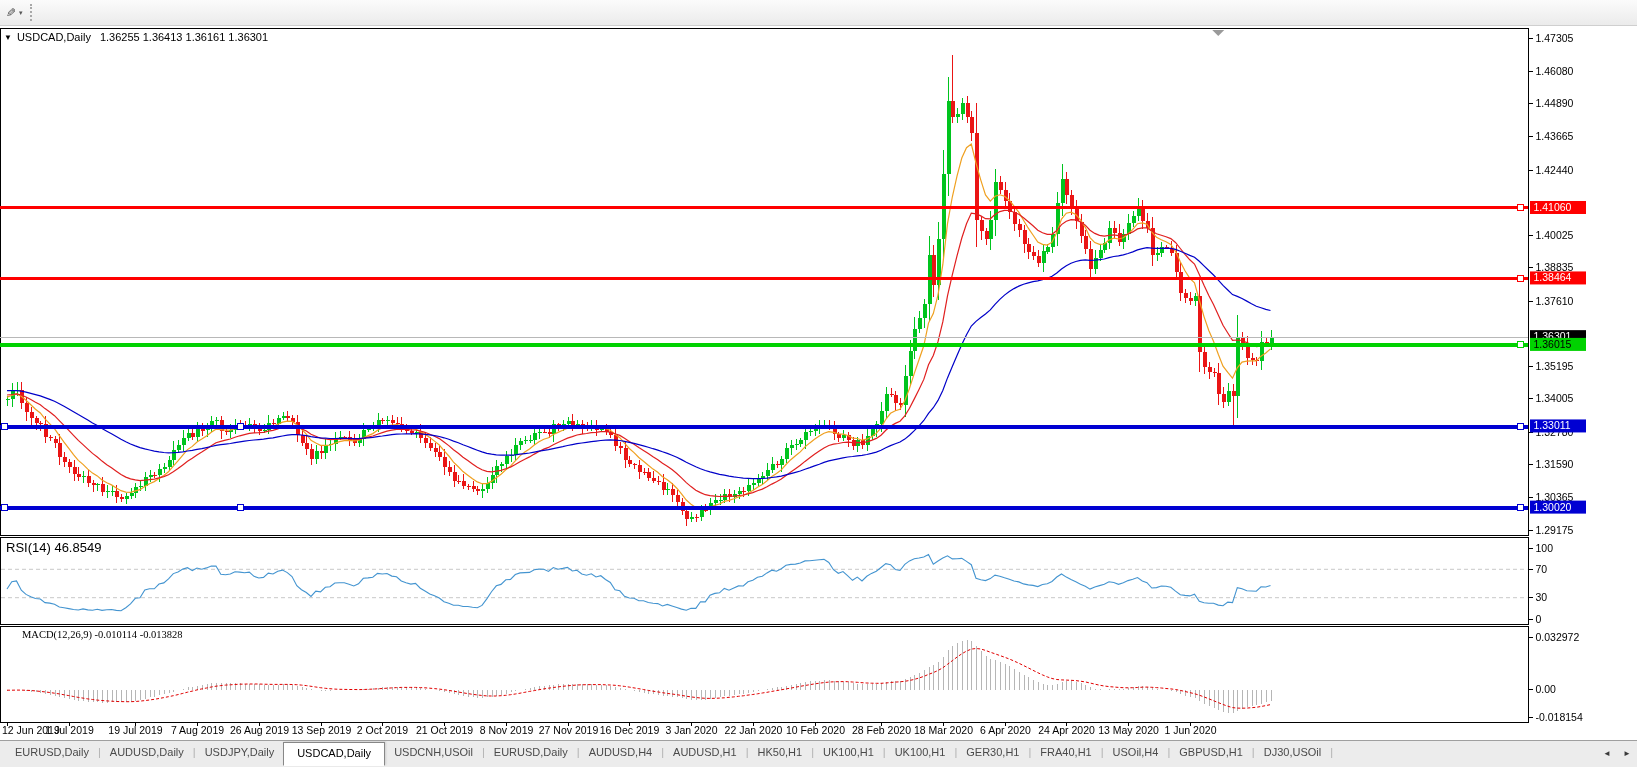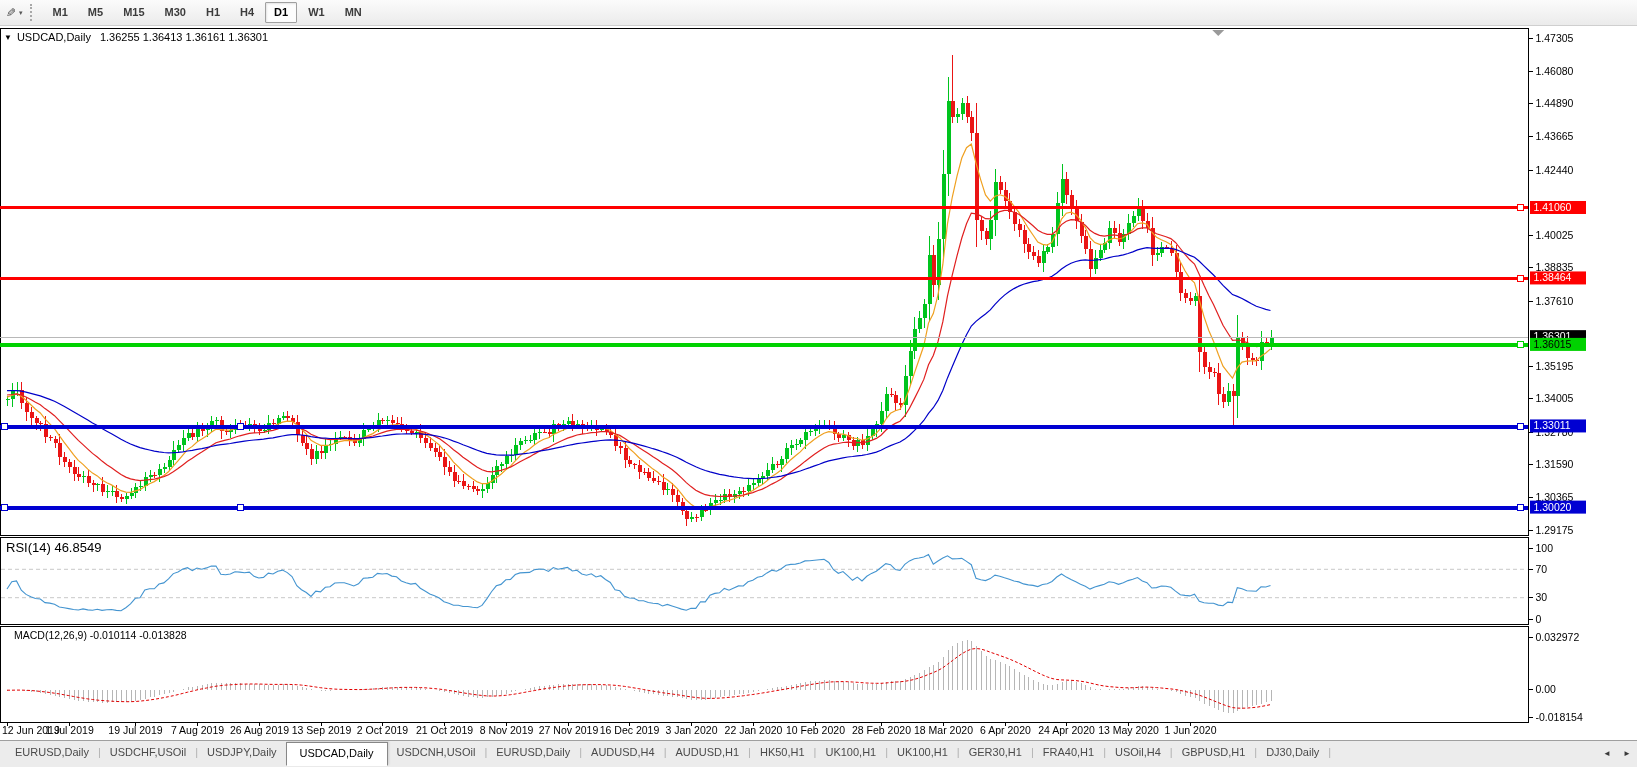--- a/index.html
+++ b/index.html
@@ -26,21 +26,21 @@
   }
   .tf-btn.active{
     background:#fdfdfd;border:1px solid #a0a0a0;border-radius:1px;
     box-shadow:inset 1px 1px 2px rgba(0,0,0,.10);color:#000;
   }
   
   #chart-title{position:absolute;top:31px;left:4px;font-size:11px;color:#000;z-index:4;white-space:nowrap;}
   #chart-title .tri{font-size:8px;margin-right:5px;vertical-align:1px;color:#000;}
   #chart-title .sym{margin-right:9px;}
   #rsi-label{position:absolute;top:540px;left:6px;font-size:13px;color:#000;z-index:4;}
-  #macd-label{position:absolute;top:629px;left:14px;font-size:10.5px;color:#000;z-index:4;}
+  #macd-label{position:absolute;top:629px;left:22px;font-size:10.5px;color:#000;z-index:4;font-family:Liberation Serif, serif;}
   
   #tabbar{
     position:absolute;left:0;right:0;top:740px;height:27px;z-index:6;
     background:#ececec;border-top:1px solid #9f9f9f;
   }
   #tabs{
     display:flex;align-items:flex-start;height:26px;padding-left:6px;
     font-size:11px;color:#4a4a4a;white-space:nowrap;overflow:hidden;
   }
   .tab{padding:5px 9px 4px;cursor:default;}
@@ -1000,45 +1000,34 @@
     <line x1="1190.5" y1="722" x2="1190.5" y2="725.5" stroke="#000" shape-rendering="crispEdges"></line>
     <text font-family="Liberation Sans, sans-serif" font-size="10.5" fill="#000" x="1190.5" y="734" text-anchor="middle">1 Jun 2020</text>
   </svg>
 
 <div id="toolbar">
   <div class="tool-icon">
     <span class="pen">✎</span>
     <span class="caret">▾</span>
   </div>
   <div class="grip"></div>
-  <div id="tf-buttons">
-      <div class="tf-btn">M1</div>
-      <div class="tf-btn">M5</div>
-      <div class="tf-btn">M15</div>
-      <div class="tf-btn">M30</div>
-      <div class="tf-btn">H1</div>
-      <div class="tf-btn">H4</div>
-      <div class="tf-btn active">D1</div>
-      <div class="tf-btn">W1</div>
-      <div class="tf-btn">MN</div>
-    </div>
 </div>
 
 <div id="chart-title">
   <span class="tri">▼</span><span class="sym">USDCAD,Daily</span><span>1.36255 1.36413 1.36161 1.36301</span>
 </div>
 
 <div id="rsi-label">RSI(14) 46.8549</div>
 <div id="macd-label">MACD(12,26,9) -0.010114 -0.013828</div>
 
 <div id="tabbar">
   <div id="tabs">
       <span class="tab">EURUSD,Daily</span>
       <span class="tab-divider">|</span>
-      <span class="tab">USDCHF,USOil</span>
+      <span class="tab">AUDUSD,Daily</span>
       <span class="tab-divider">|</span>
       <span class="tab">USDJPY,Daily</span>
       <span class="tab active">USDCAD,Daily</span>
       <span class="tab">USDCNH,USOil</span>
       <span class="tab-divider">|</span>
       <span class="tab">EURUSD,Daily</span>
       <span class="tab-divider">|</span>
       <span class="tab">AUDUSD,H4</span>
       <span class="tab-divider">|</span>
       <span class="tab">AUDUSD,H1</span>
@@ -1050,20 +1039,20 @@
       <span class="tab">UK100,H1</span>
       <span class="tab-divider">|</span>
       <span class="tab">GER30,H1</span>
       <span class="tab-divider">|</span>
       <span class="tab">FRA40,H1</span>
       <span class="tab-divider">|</span>
       <span class="tab">USOil,H4</span>
       <span class="tab-divider">|</span>
       <span class="tab">GBPUSD,H1</span>
       <span class="tab-divider">|</span>
-      <span class="tab">DJ30,Daily</span>
+      <span class="tab">DJ30,USOil</span>
       <span class="tab-divider">|</span>
     </div>
   <div class="tab-arrows">
     <span>◄</span>
     <span>►</span>
   </div>
 </div>
 
 </body></html>

